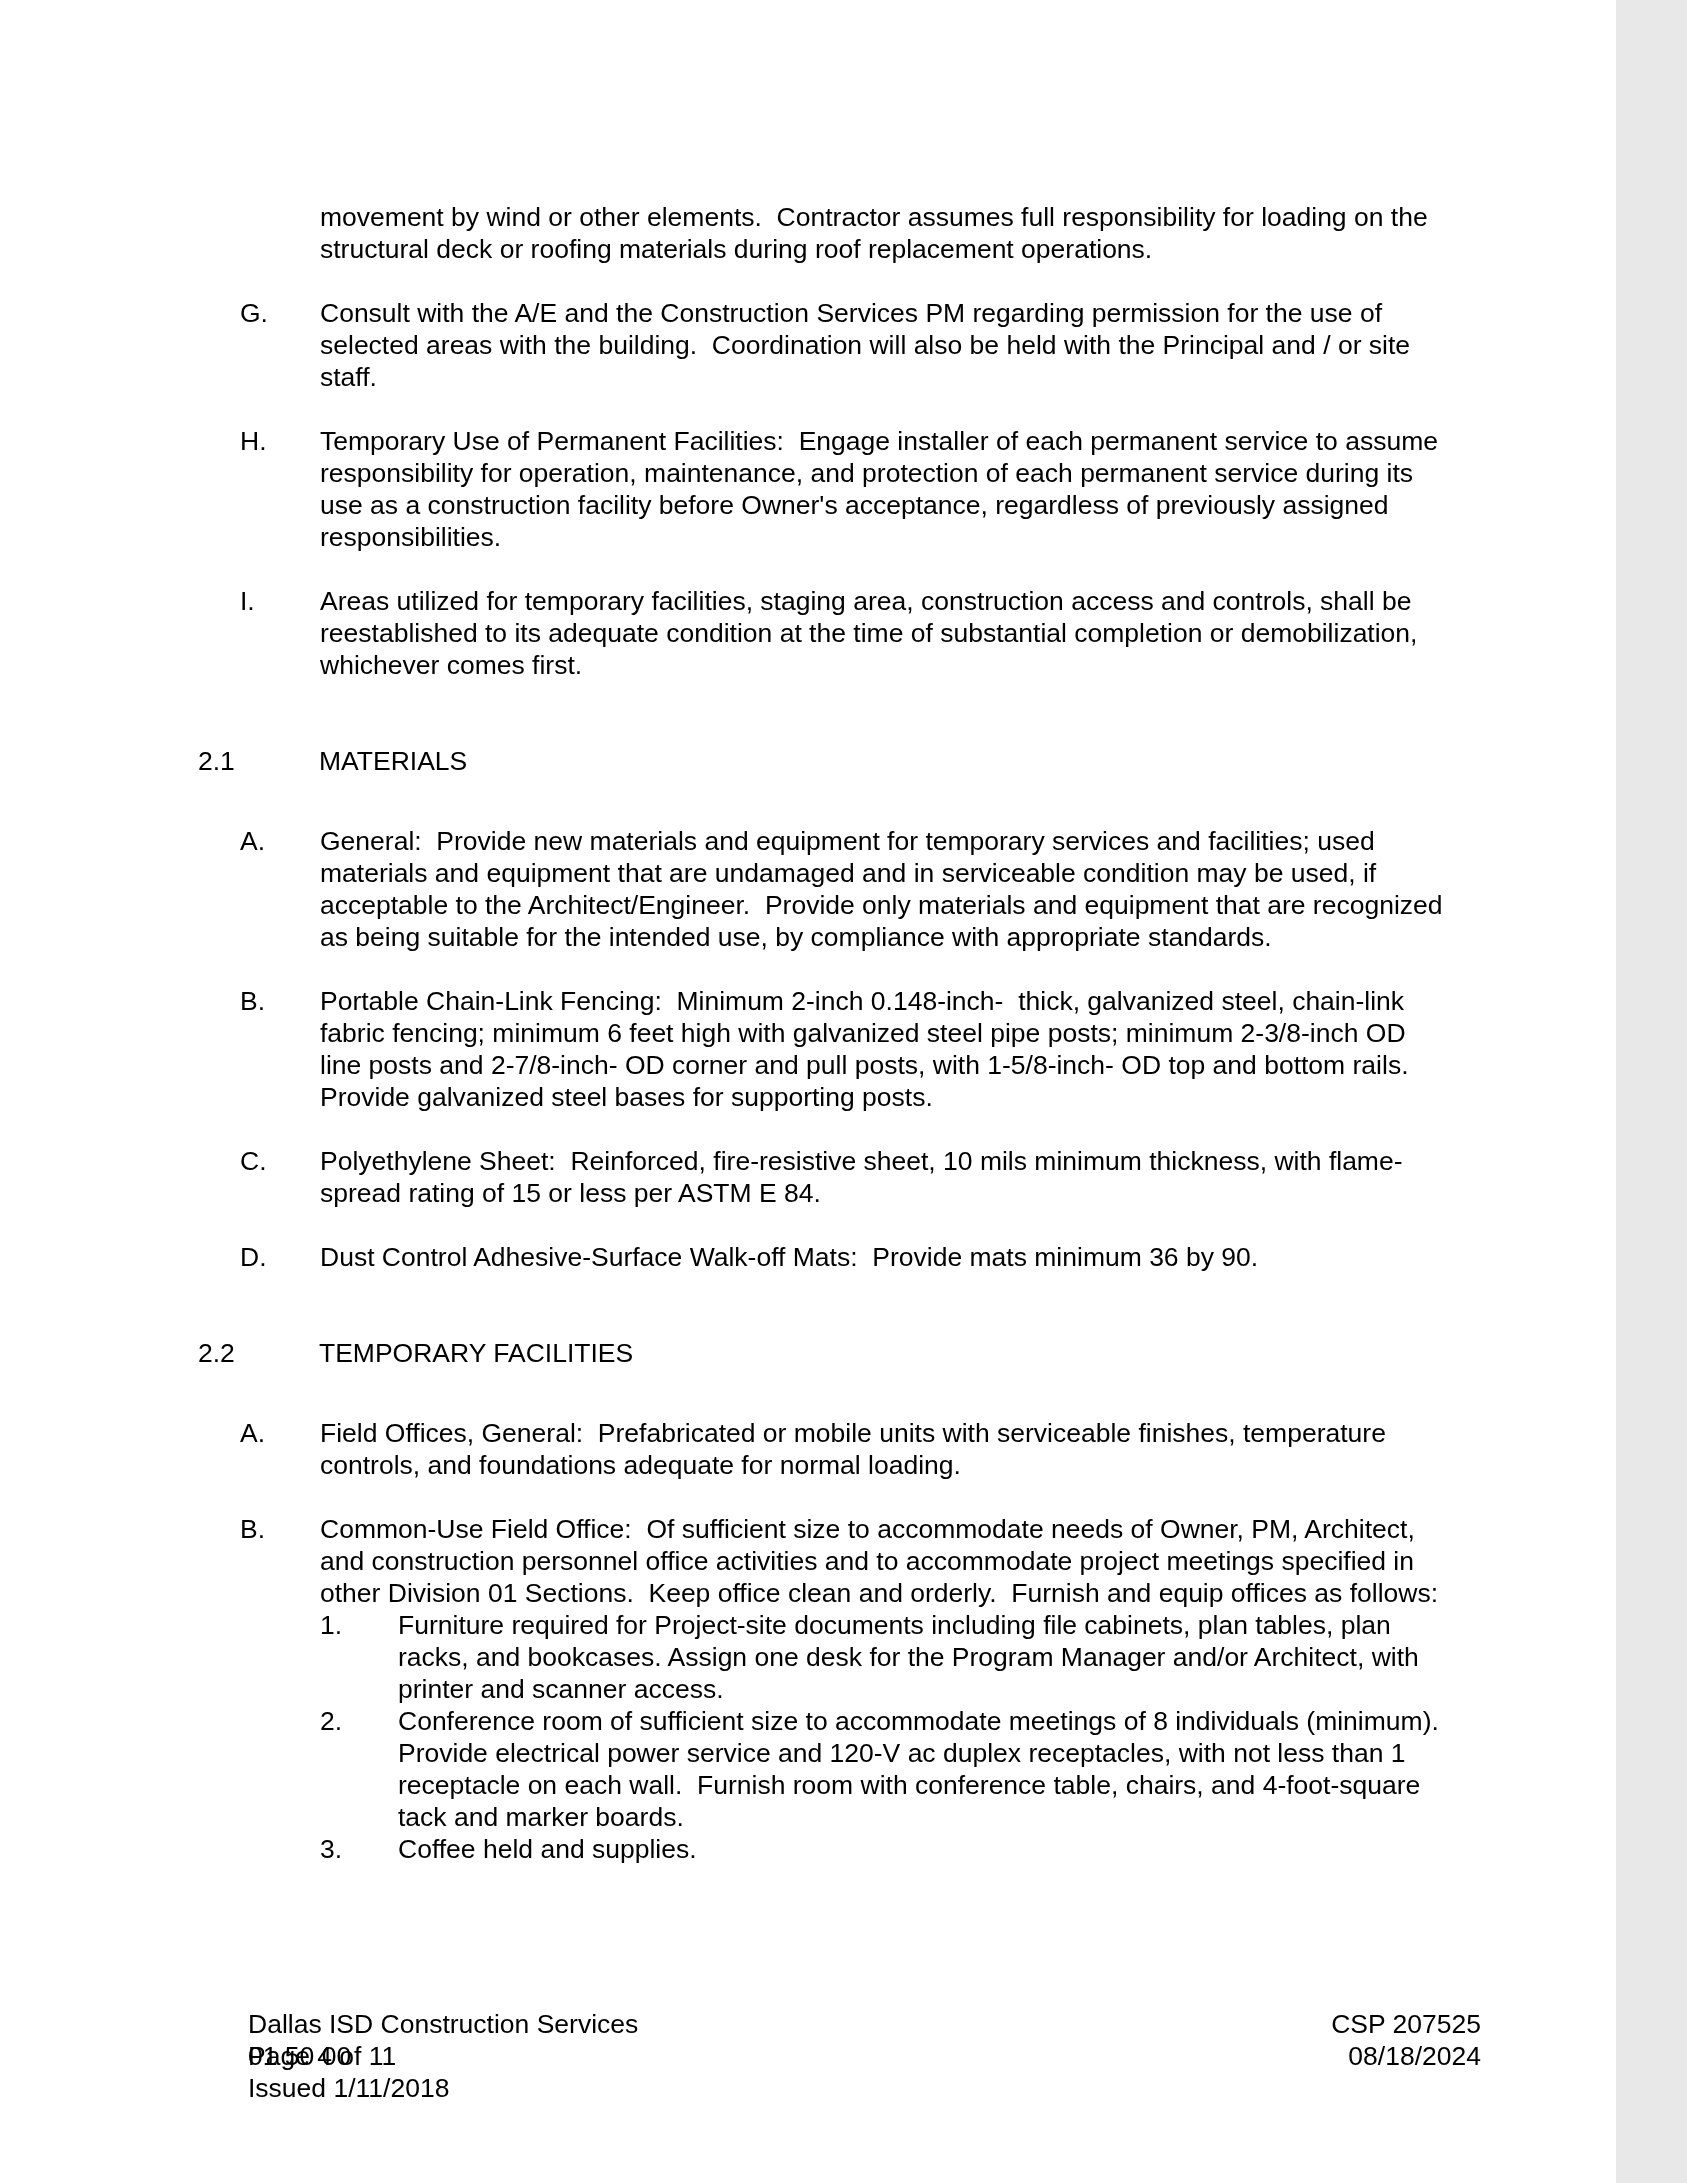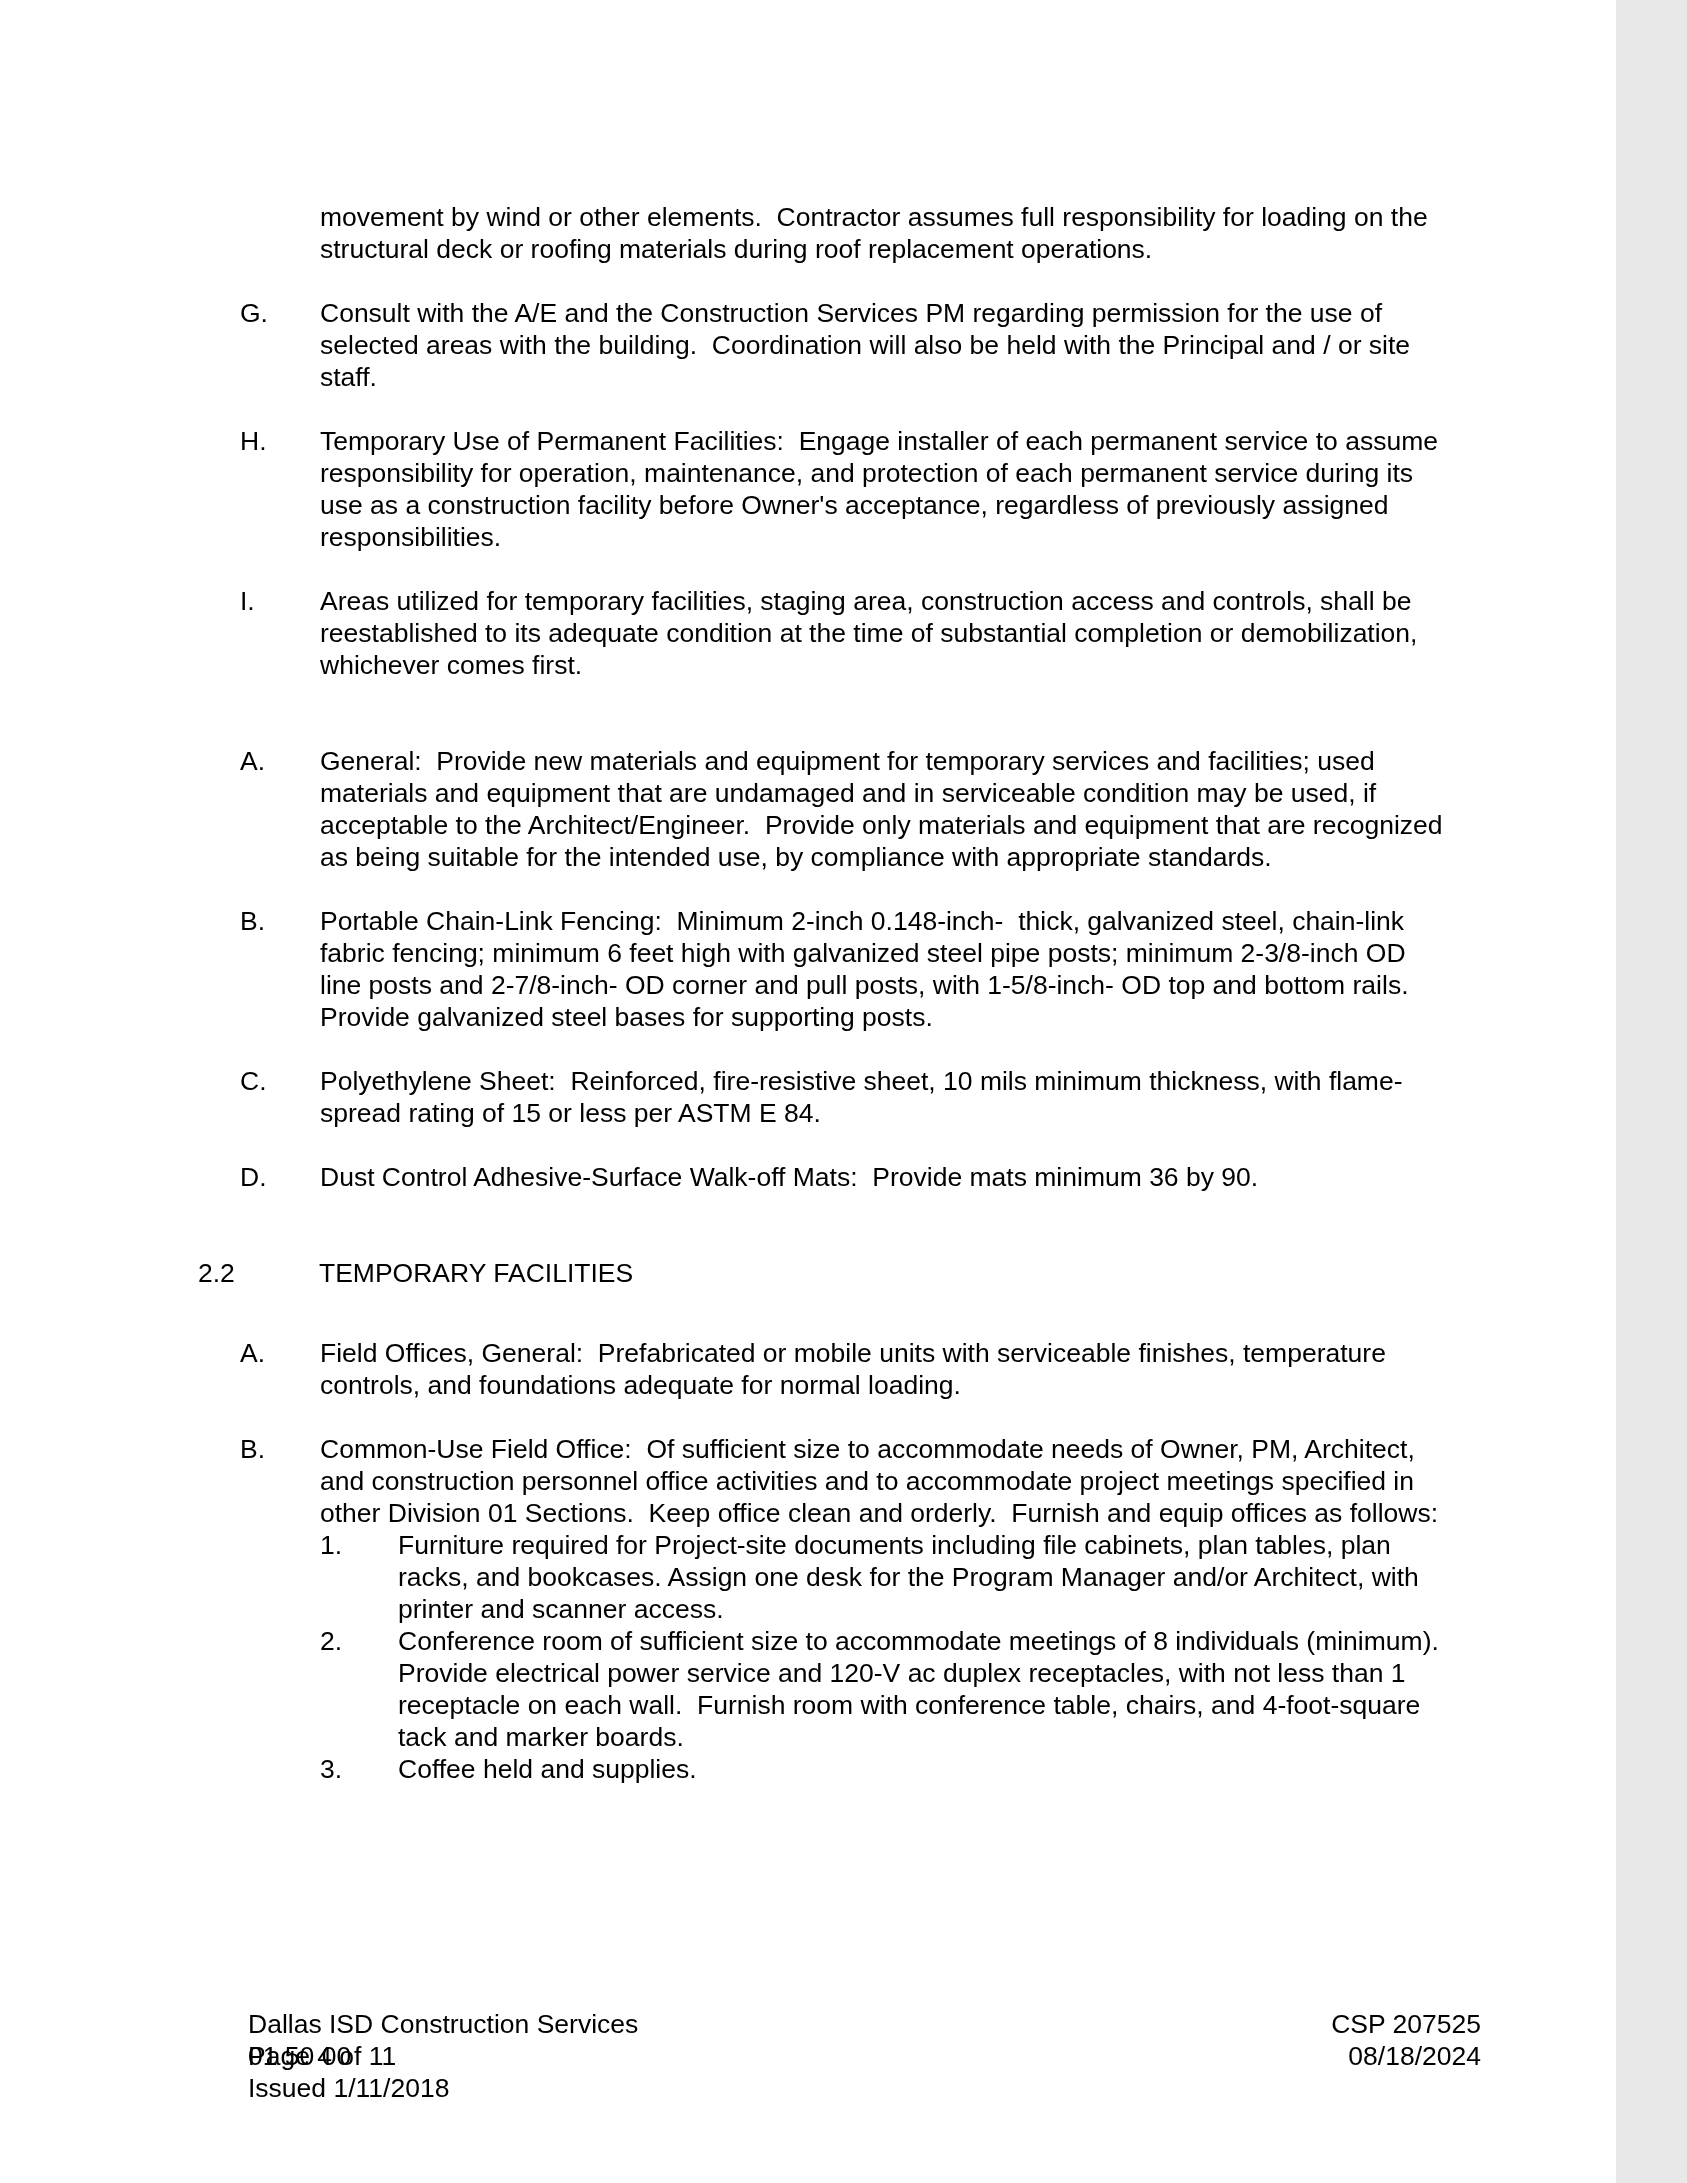--- a/index.html
+++ b/index.html
@@ -77,20 +77,24 @@
     </div>
 
     <div class="li mb2">
       <div class="m">I.</div>
       <div class="t pre">Areas utilized for temporary facilities, staging area, construction access and controls, shall be
 reestablished to its adequate condition at the time of substantial completion or demobilization,
 whichever comes first.</div>
     </div>
 
 
+    <div class="sec mbh">
+      <div class="m">2.1</div>
+      <div>MATERIALS</div>
+    </div>
 
     <div class="li mb1">
       <div class="m">A.</div>
       <div class="t pre">General:  Provide new materials and equipment for temporary services and facilities; used
 materials and equipment that are undamaged and in serviceable condition may be used, if
 acceptable to the Architect/Engineer.  Provide only materials and equipment that are recognized
 as being suitable for the intended use, by compliance with appropriate standards.</div>
     </div>
 
     <div class="li mb1">

